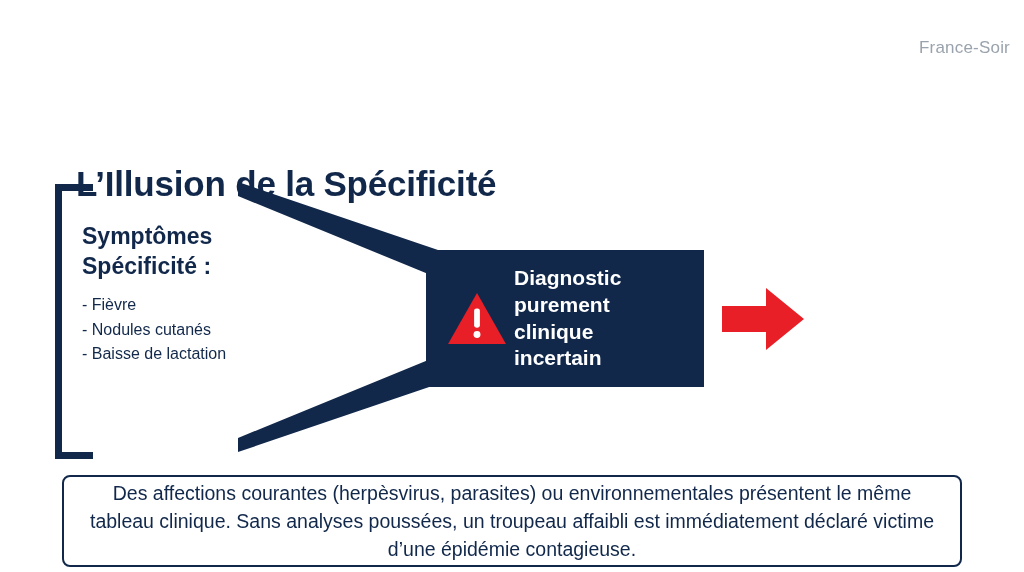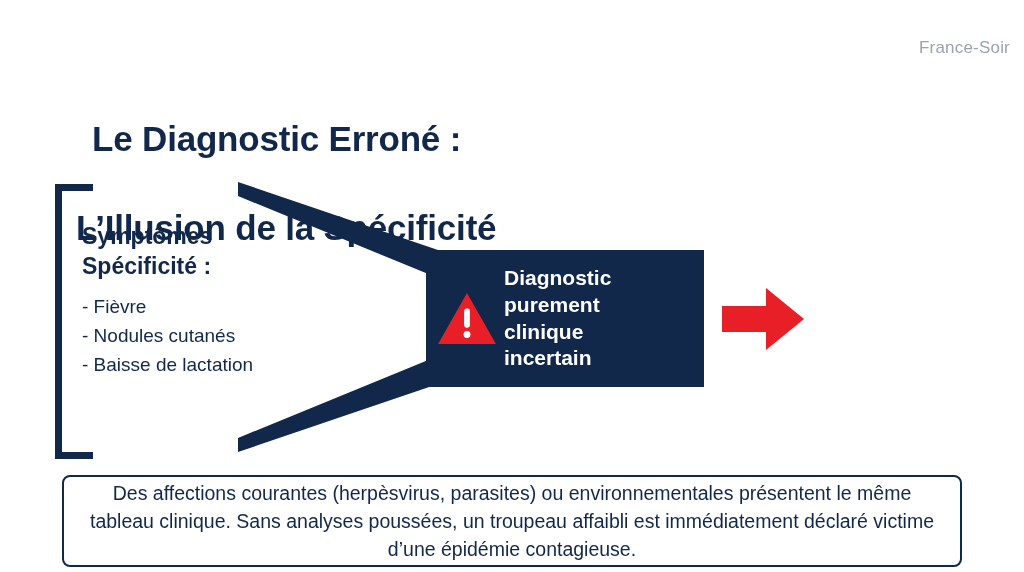--- a/index.html
+++ b/index.html
@@ -73,21 +73,21 @@
     line-height: 1.3;
     margin-bottom: 12px;
     white-space: pre-line;
   }
   .symptoms ul {
     list-style: none;
     margin: 0;
     padding: 0;
   }
   .symptoms li {
-    font-size: 19px;
+    font-size: 16px;
     line-height: 1.42;
     color: #11284b;
     margin-bottom: 2px;
   }
 
   
   .funnel {
     position: absolute;
     left: 238px;
     top: 150px;
@@ -98,21 +98,21 @@
   
   .center-box {
     position: absolute;
     left: 426px;
     top: 218px;
     width: 278px;
     height: 137px;
     background: #11284b;
     display: flex;
     align-items: center;
-    padding-left: 4px;
+    padding-left: 14px;
     box-sizing: border-box;
   }
   .warn-icon {
     width: 74px;
     flex: 0 0 74px;
     display: flex;
     align-items: center;
     justify-content: center;
   }
   .center-label {
@@ -168,21 +168,20 @@
   }
 </style>
 </head>
 <body>
 
 <div id="stage">
 
   <div class="watermark">France-Soir</div>
 
   <div class="title">
-    <span>Le Diagnostic Erroné :</span>
     <span class="line2">L’Illusion de la Spécificité</span>
   </div>
 
   <div class="bracket"></div>
 
   <div class="symptoms">
     <div class="head">Symptômes
 Spécificité :</div>
     <ul>
       <li>- Fièvre</li>

